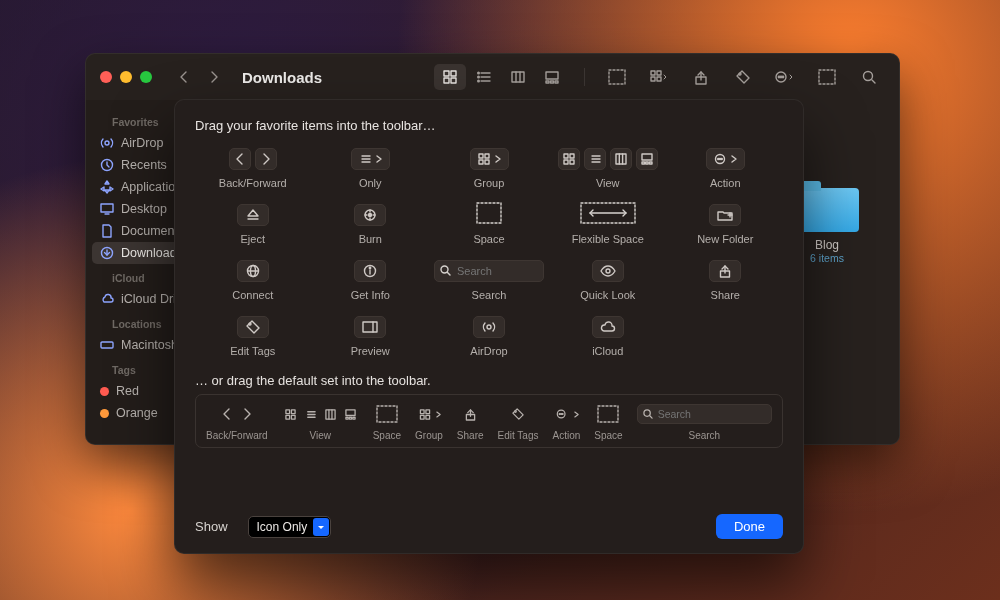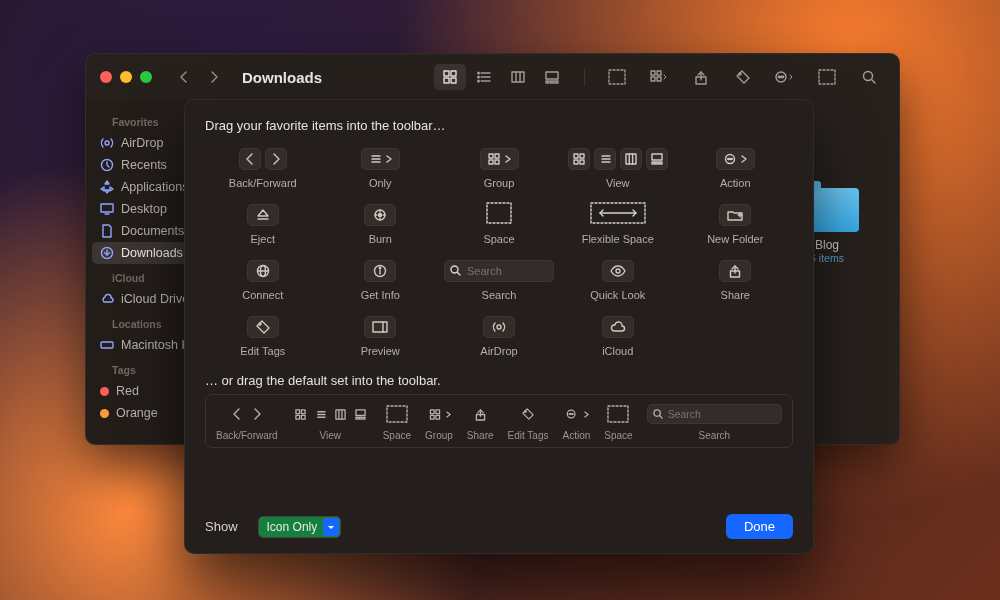--- a/index.html
+++ b/index.html
@@ -40,21 +40,21 @@
   .sb-ico { width:14px; height:14px; display:flex; align-items:center; justify-content:center; color:#8ea5ff; }
 
   .content { flex:1; background:#27211E; padding:14px; }
   .folder-card { position:absolute; right:40px; top:134px; text-align:center; font-size:12px; color:#cfc9c5; }
   .folder-ico { width:64px; height:44px; background:linear-gradient(#6cc7f3,#35a9e6); border-radius:4px; position:relative; margin:0 auto 6px;}
   .folder-ico::before{content:"";position:absolute;top:-7px;left:0;width:26px;height:10px;border-radius:3px 3px 0 0;background:#5bbdea;}
   .folder-sub { font-size:10.5px; color:#5da2c9; }
 
   
   .sheet {
-    position:absolute; left:184px; top:99px; width:630px; height:455px;
+    position:absolute; left:174px; top:99px; width:630px; height:455px;
     background:#241E1C; border-radius:10px; border:1px solid rgba(255,255,255,0.06);
     box-shadow:0 30px 60px rgba(0,0,0,0.6); color:#d6d2ce; padding:18px 20px 14px 20px;
     display:flex; flex-direction:column;
   }
   .sheet-head { font-size:13px; color:#e8e4e1; margin-bottom:14px; }
   .palette { display:grid; grid-template-columns: repeat(5, 1fr); row-gap:14px; column-gap:10px; padding:0 4px; }
   .pal-item { display:flex; flex-direction:column; align-items:center; gap:6px; }
   .pal-ico { height:24px; display:flex; align-items:center; justify-content:center; gap:4px; }
   .pal-ico .btn { height:22px; min-width:32px; padding:0 7px; border-radius:5px; background:#332C29; display:flex; align-items:center; justify-content:center; color:#cfc9c5; font-size:12px; border:1px solid #3e3632;}
   .pal-ico .btn.narrow{min-width:22px;padding:0;}
@@ -66,21 +66,21 @@
 
   .sheet-sub { font-size:13px; color:#e5e1de; margin-top:16px; margin-bottom:6px; }
   .default-row { border:1px solid #3a3330; border-radius:7px; padding:8px 10px 6px 10px; display:flex; gap:14px; align-items:flex-start; }
   .def-item { display:flex; flex-direction:column; align-items:center; gap:5px; }
   .def-ico { height:22px; display:flex; align-items:center; gap:3px; color:#b8b2ae; }
   .def-ico .mini{ width:17px; height:17px; display:flex; align-items:center; justify-content:center;}
   .def-label{ font-size:10px; color:#9b9591; }
 
   .sheet-footer { margin-top:auto; display:flex; align-items:center; gap:20px; }
   .show-label{ font-size:13px; color:#d8d4d0; }
-  .select { -webkit-appearance:none; appearance:none; background:#15803d; border:1px solid #4a423e; color:#ece8e5; font-size:12px; padding:3px 22px 3px 8px; border-radius:5px; position:relative;}
+  .select { -webkit-appearance:none; appearance:none; background:#000000; border:1px solid #4a423e; color:#ece8e5; font-size:12px; padding:3px 22px 3px 8px; border-radius:5px; position:relative;}
   .select-wrap{position:relative;}
   .select-wrap::after{content:"";position:absolute;right:2px;top:2px;bottom:2px;width:16px;background:#1567ff;border-radius:3px;}
   .select-wrap::before{content:"";position:absolute;right:7px;top:50%;transform:translateY(-50%);border:3px solid transparent;border-top-color:#fff;z-index:2;margin-top:2px;}
   .done-btn { margin-left:auto; background:#1567ff; color:#fff; border:none; border-radius:6px; font-size:13px; padding:5px 18px; font-weight:500;}
 
   
   svg { stroke: currentColor; stroke-width:1.4; fill:none; stroke-linecap:round; stroke-linejoin:round; }
 </style>
 </head>
 <body>

